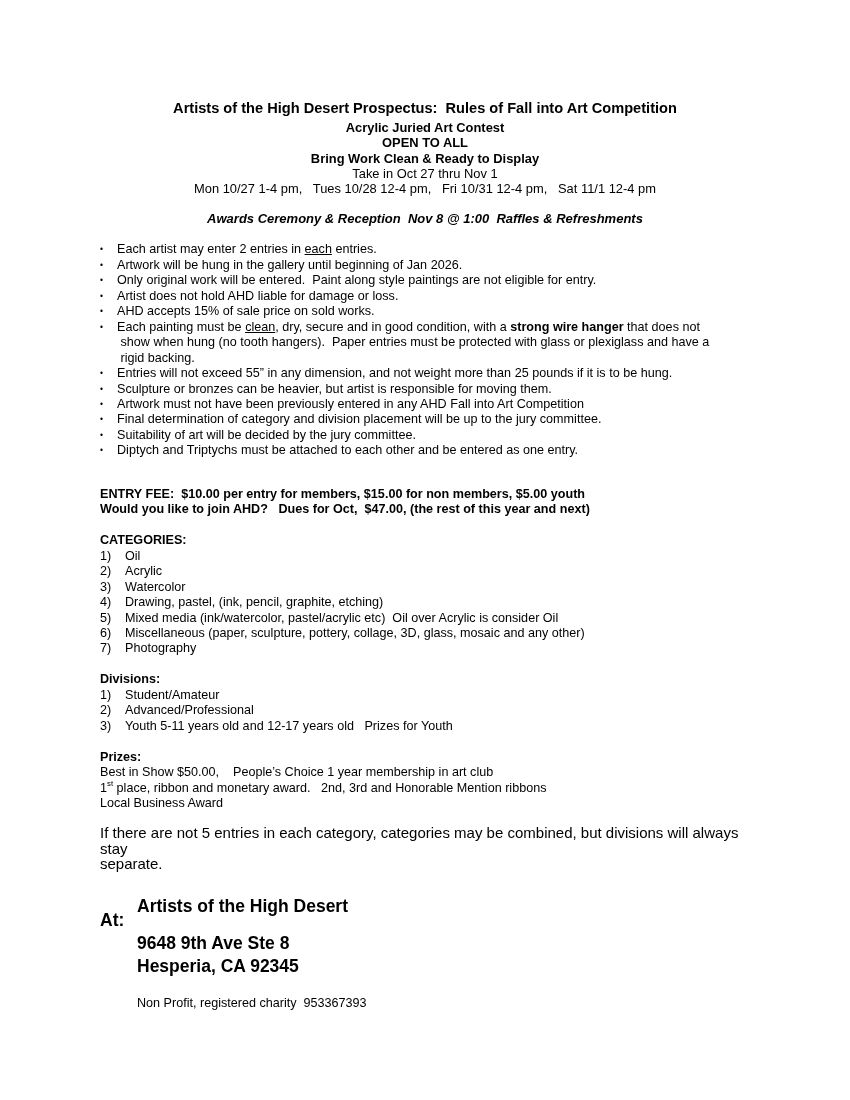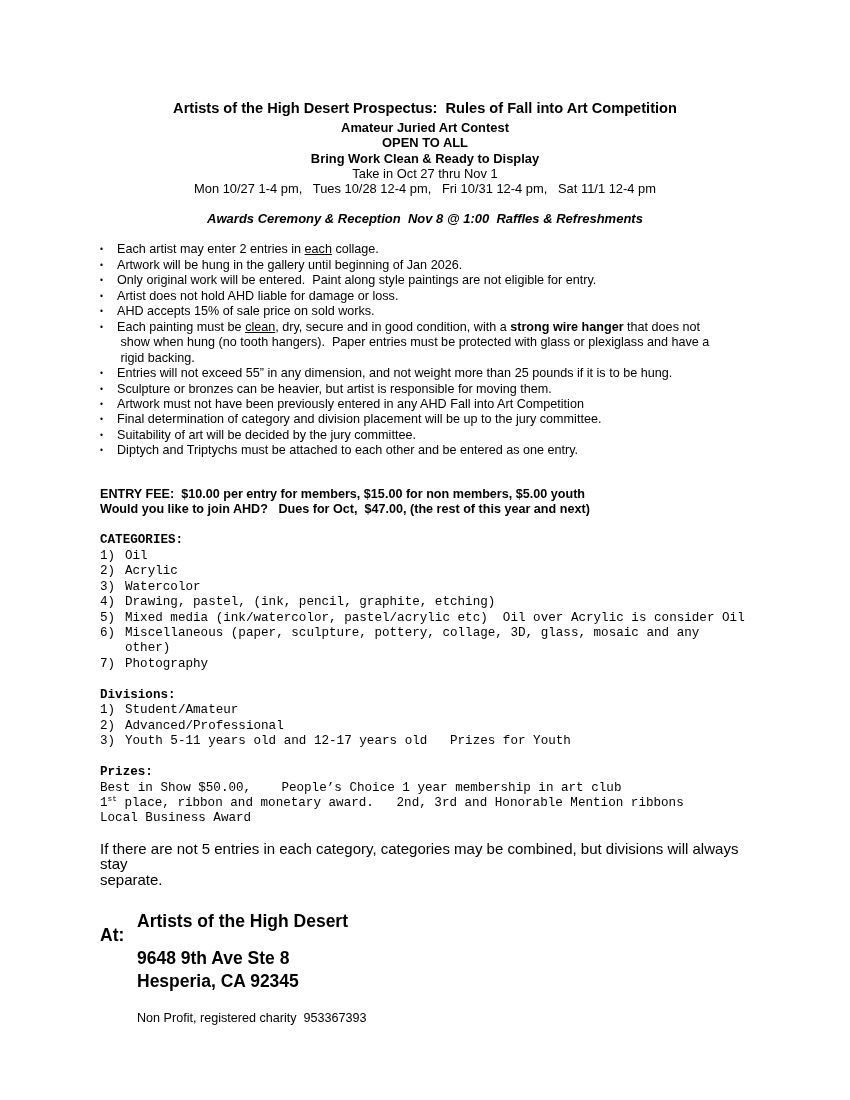--- a/index.html
+++ b/index.html
@@ -24,52 +24,52 @@
   .sup     { font-size: 62%; vertical-align: super; line-height: 0; margin-top: 40px; }
   .awards  { font-size: 13px; font-weight: 700; font-style: italic; line-height: 15.5px; margin-top: 14.5px; }
 
   .rules { margin-top: 16px; font-size: 12.6px; line-height: 15.45px; }
   .rule-row { display: flex; align-items: flex-start; }
   .rule-bullet { flex: 0 0 17px; font-size: 8.5px; line-height: 15.45px; }
   .rule-text { flex: 1; }
 
   .entry-fee { margin-top: 28px; font-size: 12.6px; line-height: 15.45px; }
 
-  .list-section { margin-top: 15.5px; font-size: 12.6px; line-height: 15.45px; font-family: Liberation Mono, monospace; }
+  .list-section { margin-top: 15.5px; font-size: 12.6px; line-height: 15.45px; }
   .num-row { display: flex; }
   .num-col { flex: 0 0 25px; }
   .num-label { flex: 1; }
 
   .note { margin-top: 14px; font-size: 15px; line-height: 15.45px; }
 
   .venue { margin-top: 22px; }
   .venue-row { display: flex; font-size: 17.5px; font-weight: 700; line-height: 24px; }
   .at-label { flex: 0 0 37px; margin-top: 14px; }
   .venue-line { padding-left: 37px; font-size: 17.5px; font-weight: 700; line-height: 23px; }
   .nonprofit { padding-left: 37px; font-size: 12.6px; line-height: 17px; margin-top: 17px; }
 </style>
 </head>
 <body>
 
 <div class="page">
 
   <header class="doc-header">
     <div class="title" data-bind="document.header.title">Artists of the High Desert Prospectus:  Rules of Fall into Art Competition</div>
-    <div class="sub bold" data-bind="document.header.subtitle1">Amateur Juried Art Contest</div>
+    <div class="sub bold" data-bind="document.header.subtitle1">Acrylic Juried Art Contest</div>
     <div class="sub bold" data-bind="document.header.subtitle2">OPEN TO ALL</div>
     <div class="sub bold" data-bind="document.header.subtitle3">Bring Work Clean &amp; Ready to Display</div>
     <div class="sub" data-bind="document.header.take_in">Take in Oct 27 thru Nov 1</div>
     <div class="sub" data-bind="document.header.schedule">Mon 10/27 1-4 pm,   Tues 10/28 12-4 pm,   Fri 10/31 12-4 pm,   Sat 11/1 12-4 pm</div>
     <div class="awards" data-bind="document.header.awards">Awards Ceremony &amp; Reception  Nov 8 @ 1:00  Raffles &amp; Refreshments</div>
   </header>
 
   <section class="rules">
       <div class="rule-row">
         <span class="rule-bullet">•</span>
-        <span class="rule-text"><span class="seg">Each artist may enter 2 entries in </span><span class="seg underline">each</span><span class="seg"> collage.</span></span>
+        <span class="rule-text"><span class="seg">Each artist may enter 2 entries in </span><span class="seg underline">each</span><span class="seg"> entries.</span></span>
       </div>
       <div class="rule-row">
         <span class="rule-bullet">•</span>
         <span class="rule-text"><span class="seg">Artwork will be hung in the gallery until beginning of Jan 2026.</span></span>
       </div>
       <div class="rule-row">
         <span class="rule-bullet">•</span>
         <span class="rule-text"><span class="seg">Only original work will be entered.  Paint along style paintings are not eligible for entry.</span></span>
       </div>
       <div class="rule-row">

